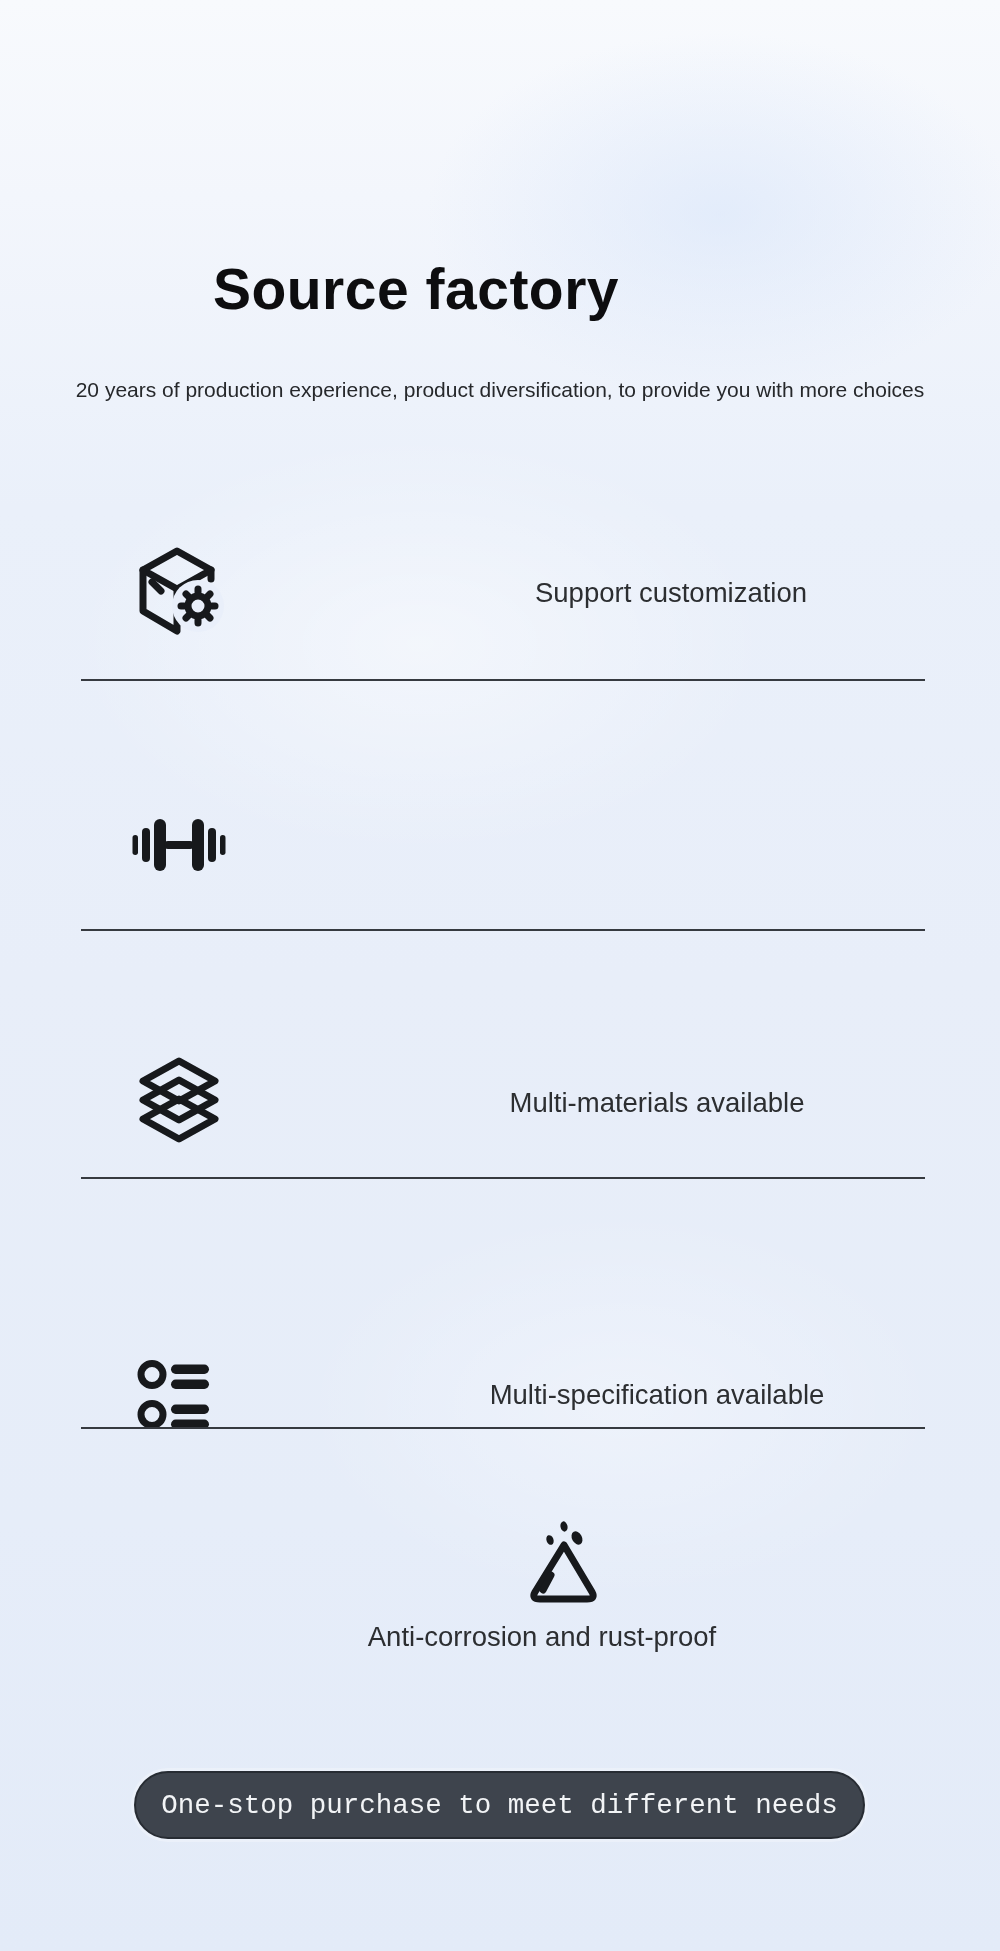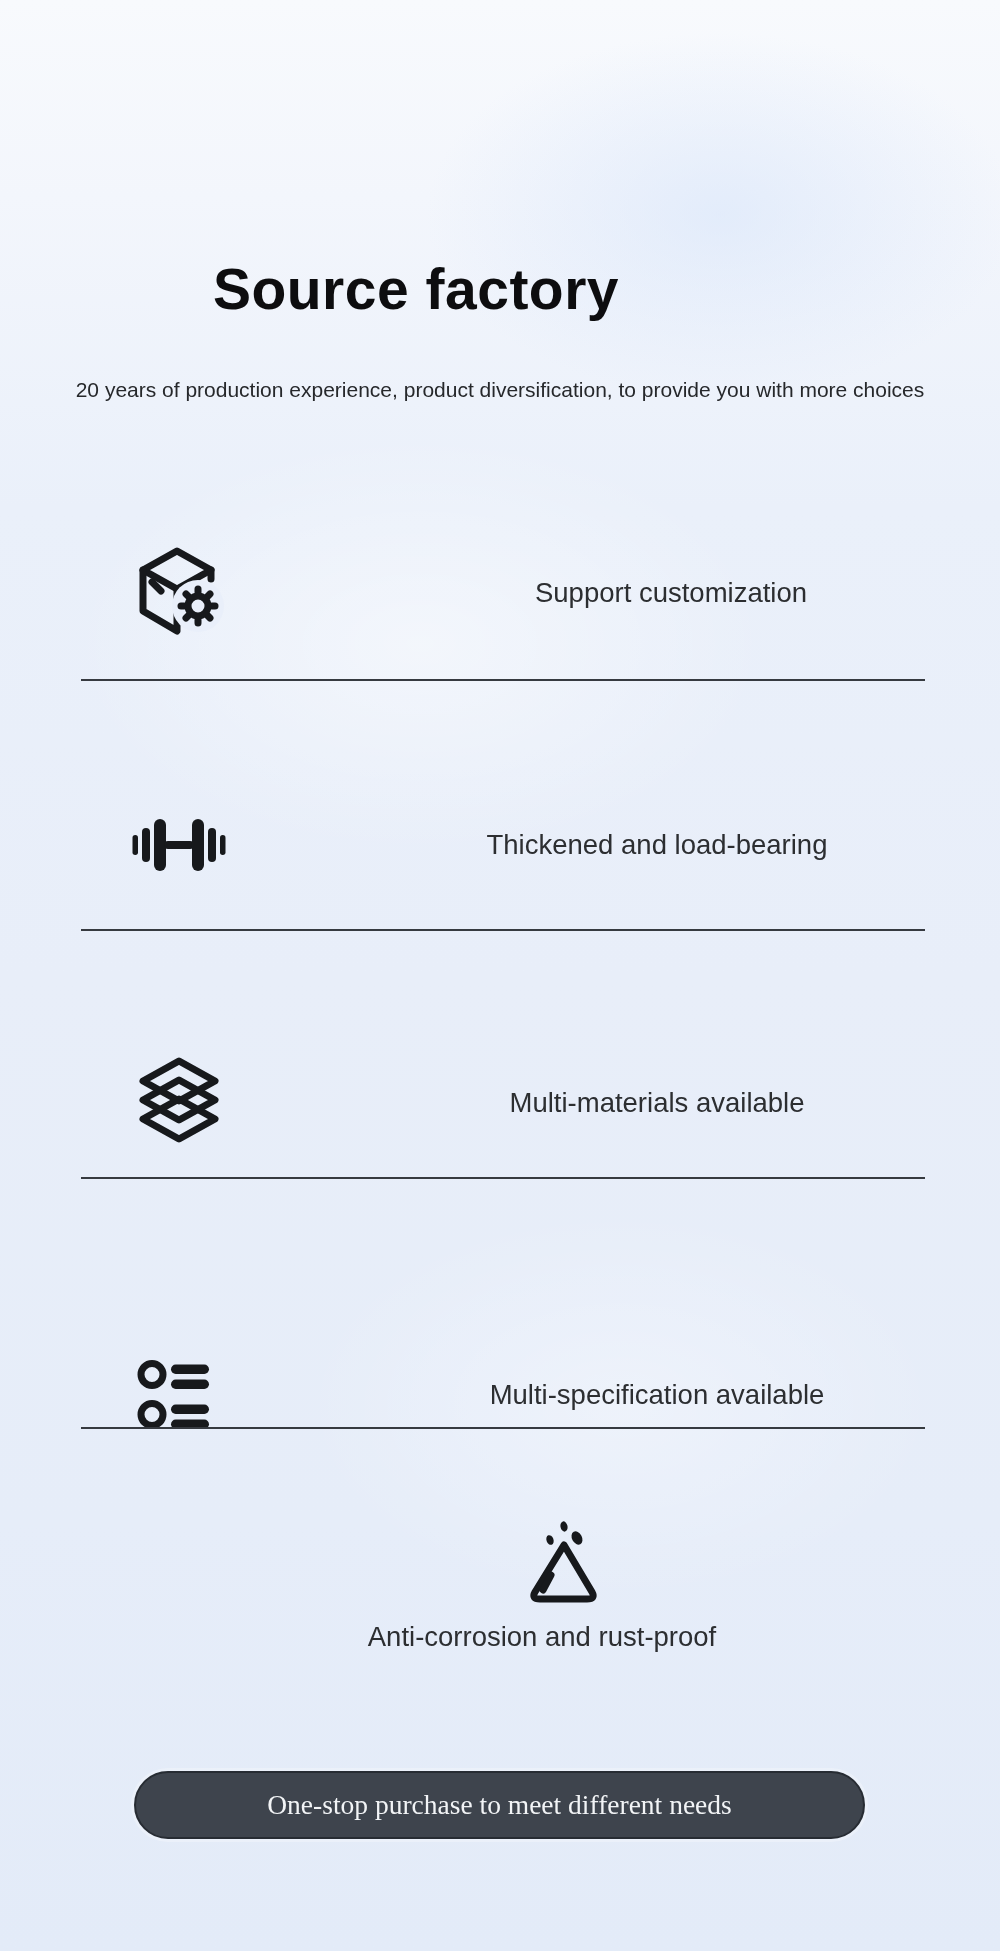--- a/index.html
+++ b/index.html
@@ -56,21 +56,21 @@
   .div-3 { top:1177px; }
   .div-4 { top:1427px; }
   .cta-button {
     position:absolute; left:134px; top:1771px;
     width:731px; height:68px;
     border-radius:34px;
     background:#3e444d;
     border:2px solid #272c33;
     box-shadow:0 0 0 3px rgba(255,255,255,0.28);
     display:flex; align-items:center; justify-content:center;
-    font-family:Liberation Serif, serif;
+    font-family:Liberation Mono, monospace;
     font-size:27.5px; color:#f2f4f6;
     cursor:pointer;
   }
   .ic { stroke:#17191c; fill:none; stroke-width:7; stroke-linecap:round; stroke-linejoin:round; }
   .ic-fill { fill:#17191c; stroke:none; }
   .ic-mask { fill:#e9effa; stroke:none; }
 </style>
 </head>
 <body>
 
@@ -111,21 +111,20 @@
           <rect x="4.5" y="41" width="5.5" height="20" rx="2.7"></rect>
           <rect x="14" y="34" width="8" height="34" rx="4"></rect>
           <rect x="26" y="25" width="12" height="52" rx="6"></rect>
           <rect x="36" y="47" width="30" height="8" rx="4"></rect>
           <rect x="64" y="25" width="12" height="52" rx="6"></rect>
           <rect x="80" y="34" width="8" height="34" rx="4"></rect>
           <rect x="92" y="41" width="5.5" height="20" rx="2.7"></rect>
         </g>
       </svg>
     </span>
-    <span class="row-label">Thickened and load-bearing</span>
   </div>
   <div class="divider div-2"></div>
 
   <div class="feature-row row-3">
     <span class="row-icon">
       <svg viewBox="0 0 102 102">
         <path class="ic" d="M51 47 L87 67 L51 87 L15 67 Z" stroke-width="6" fill="#e9effa"></path>
         <path class="ic" d="M51 28 L87 48 L51 68 L15 48 Z" stroke-width="6" fill="#e9effa"></path>
         <path class="ic" d="M51 9 L87 29 L51 49 L15 29 Z" stroke-width="6" fill="#e9effa"></path>
       </svg>

